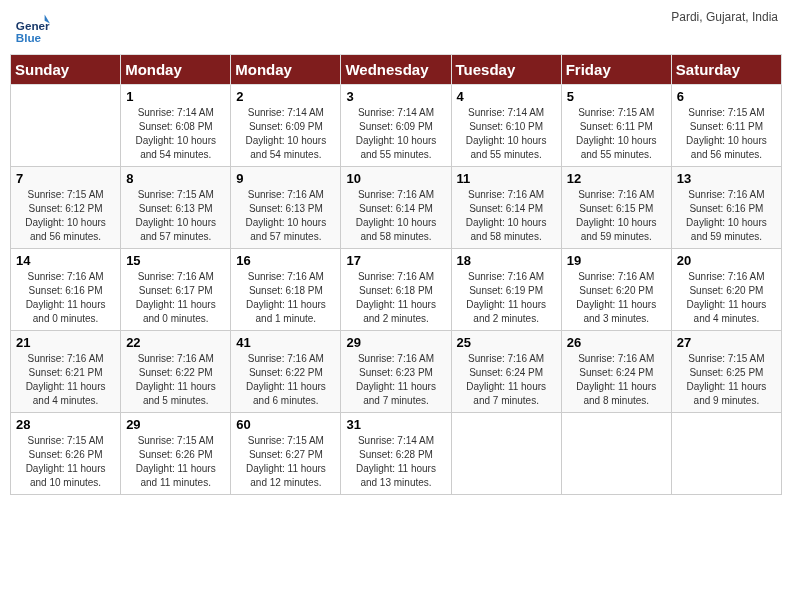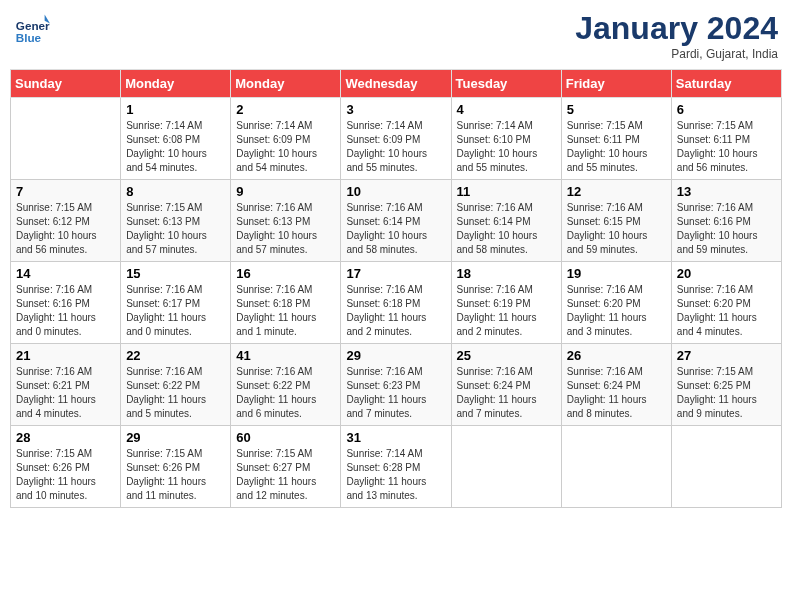--- a/index.html
+++ b/index.html
@@ -37,66 +37,66 @@
     .location-title {
       font-size: 12px;
       color: #444;
     }
     table {
       width: 100%;
       border-collapse: collapse;
       font-size: 10.5px;
     }
     thead tr th {
-      background: #ef4444;
+      background: #7f1d1d;
       color: #fff;
       padding: 6px 4px;
       text-align: left;
-      font-size: 13px;
+      font-size: 15px;
       font-weight: bold;
       border: 1px solid #ddd;
     }
     tbody tr td {
       border: 1px solid #ccc;
       vertical-align: top;
       padding: 4px 5px;
       height: 80px;
       width: 14.28%;
     }
     .day-num {
       font-weight: bold;
       font-size: 13px;
       margin-bottom: 2px;
       display: block;
     }
     .cell-text {
       font-size: 10px;
       color: #333;
       line-height: 1.4;
+      text-align: center;
     }
     tbody tr:nth-child(even) td {
       background: #f9f9f9;
     }
     tbody tr:nth-child(odd) td {
       background: #fff;
     }
   </style>
 </head>
 <body>
 
 <div class="header">
   <div class="logo">
     <svg class="logo-icon" viewBox="0 0 40 40">
       <text x="2" y="22" font-size="13" font-weight="bold" fill="#1a3a6b">General</text>
       <text x="2" y="35" font-size="13" font-weight="bold" fill="#2e7bc4">Blue</text>
       <polygon points="34,5 40,15 34,12" fill="#2e7bc4"></polygon>
     </svg>
   </div>
   <div class="title-block">
-    <div class="month-title">January 2024</div>
     <div class="location-title">Pardi, Gujarat, India</div>
   </div>
 </div>
 
 <table>
   <thead>
     <tr id="weekday-header">
         <th>Sunday</th>
         <th>Monday</th>
         <th>Monday</th>

